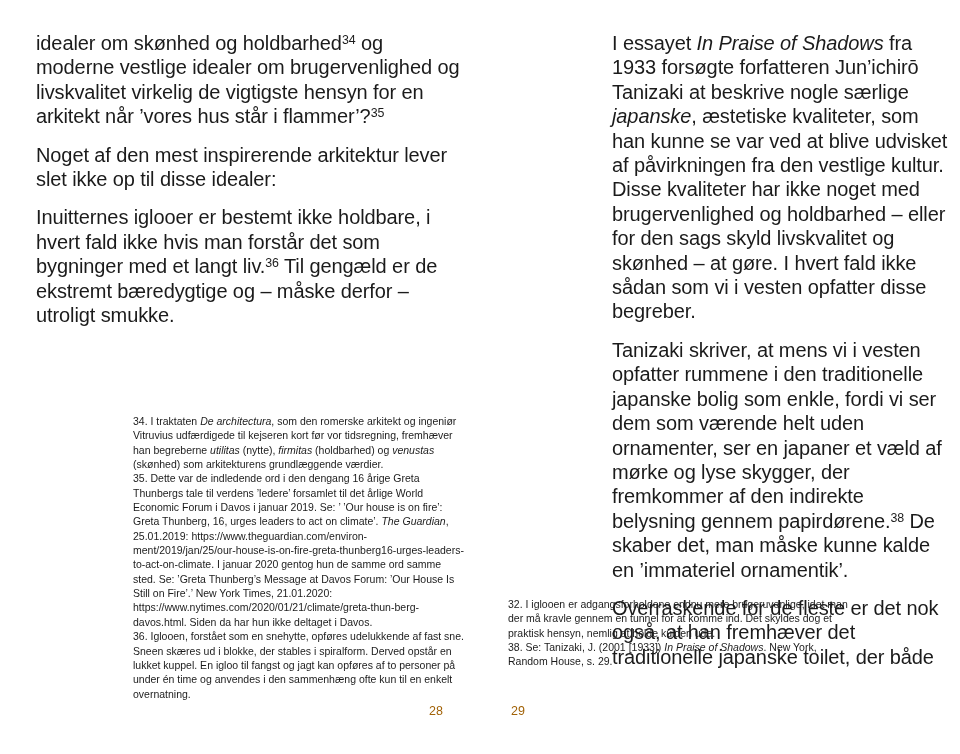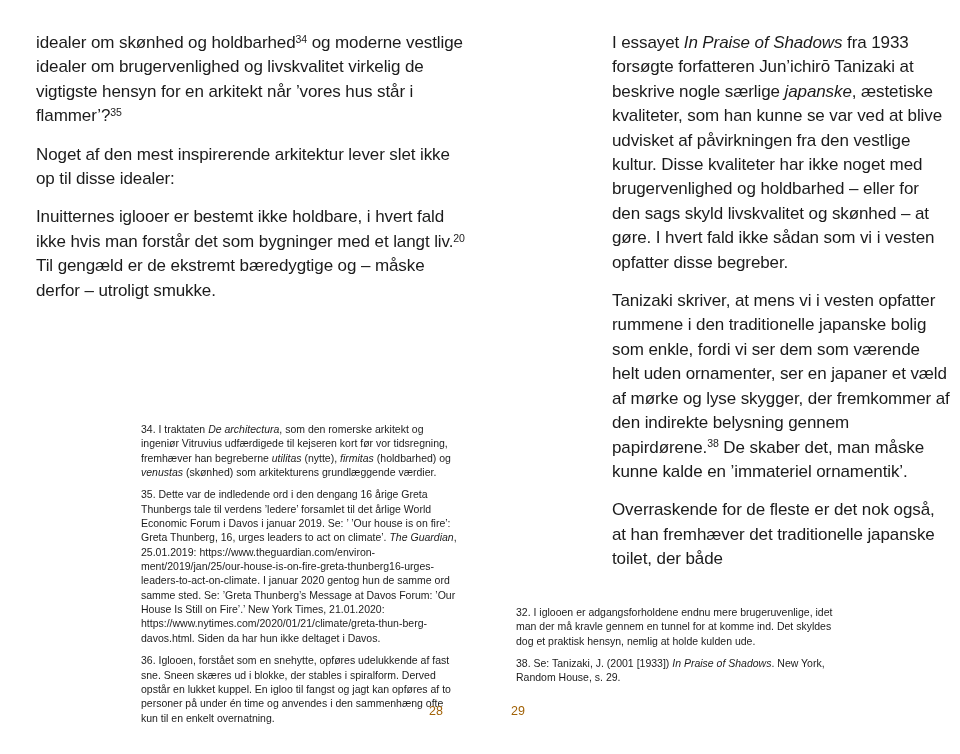--- a/index.html
+++ b/index.html
@@ -12,41 +12,41 @@
     font-family: "Liberation Sans", sans-serif;
     color: #1b1b1b;
   }
   .spread { position: absolute; inset: 0; background: #ffffff; }
   .page { position: absolute; top: 0; height: 100%; width: 480px; }
   .page.left  { left: 0; }
   .page.right { left: 480px; }
 
   .main-col {
     position: absolute;
-    font-size: 17px;
+    font-size: 20px;
     line-height: 24.4px;
     letter-spacing: -0.1px;
     color: #1b1b1b;
   }
   .left-main  { left: 36px;  top: 31px; width: 430px; }
   
   .right-main { left: 132px; top: 31px; width: 338px; }
   .main-col p { margin: 0 0 14px 0; }
   .main-col p:last-child { margin-bottom: 0; }
 
   .foot-col {
     position: absolute;
     font-size: 10.5px;
     line-height: 14.35px;
     letter-spacing: 0;
     overflow-wrap: break-word;
   }
   .left-foot  { left: 133px; top: 414px; width: 333px; }
   .right-foot { left: 28px;  top: 597px; width: 340px; }
-  .foot-col p { margin: 8px; }
+  .foot-col p { margin: 0; }
 
   sup {
     font-size: 0.62em;
     line-height: 0;
     vertical-align: baseline;
     position: relative;
     top: -0.5em;
   }
   i { font-style: italic; }
 
@@ -61,21 +61,21 @@
 </style>
 </head>
 <body>
 
 <div class="spread">
 
   <section class="page left">
     <div class="main-col left-main">
       <p>idealer om skønhed og holdbarhed<sup>34</sup> og moderne vestlige idealer om brugervenlighed og livskvalitet virkelig de vigtigste hensyn for en arkitekt når ’vores hus står i flammer’?<sup>35</sup></p>
       <p>Noget af den mest inspirerende arkitektur lever slet ikke op til disse idealer:</p>
-      <p>Inuitternes iglooer er bestemt ikke holdbare, i hvert fald ikke hvis man forstår det som bygninger med et langt liv.<sup>20</sup> Til gengæld er de ekstremt bæredygtige og – måske derfor – utroligt smukke.</p>
+      <p>Inuitternes iglooer er bestemt ikke holdbare, i hvert fald ikke hvis man forstår det som bygninger med et langt liv.<sup>36</sup> Til gengæld er de ekstremt bæredygtige og – måske derfor – utroligt smukke.</p>
     </div>
     <div class="foot-col left-foot">
       <p class="fn">34. I traktaten <i>De architectura</i>, som den romerske arkitekt og ingeniør Vitruvius udfærdigede til kejseren kort før vor tidsregning, fremhæver han begreberne <i>utilitas</i> (nytte), <i>firmitas</i> (holdbarhed) og <i>venustas</i> (skønhed) som arkitekturens grundlæggende værdier.</p>
       <p class="fn">35. Dette var de indledende ord i den dengang 16 årige Greta Thunbergs tale til verdens ’ledere’ forsamlet til det årlige World Economic Forum i Davos i januar 2019. Se: ’ ’Our house is on fire’: Greta Thunberg, 16, urges leaders to act on climate’. <i>The Guardian</i>, 25.01.2019: https://www.theguardian.com/environ-ment/2019/jan/25/our-house-is-on-fire-greta-thunberg16-urges-leaders-to-act-on-climate. I januar 2020 gentog hun de samme ord samme sted. Se: ’Greta Thunberg’s Message at Davos Forum: ’Our House Is Still on Fire’.’ New York Times, 21.01.2020: https://www.nytimes.com/2020/01/21/climate/greta-thun-berg-davos.html. Siden da har hun ikke deltaget i Davos.</p>
       <p class="fn">36. Iglooen, forstået som en snehytte, opføres udelukkende af fast sne. Sneen skæres ud i blokke, der stables i spiralform. Derved opstår en lukket kuppel. En igloo til fangst og jagt kan opføres af to personer på under én time og anvendes i den sammenhæng ofte kun til en enkelt overnatning.</p>
     </div>
     <div class="pagenum pn-left">28</div>
   </section>
 
   <section class="page right">

